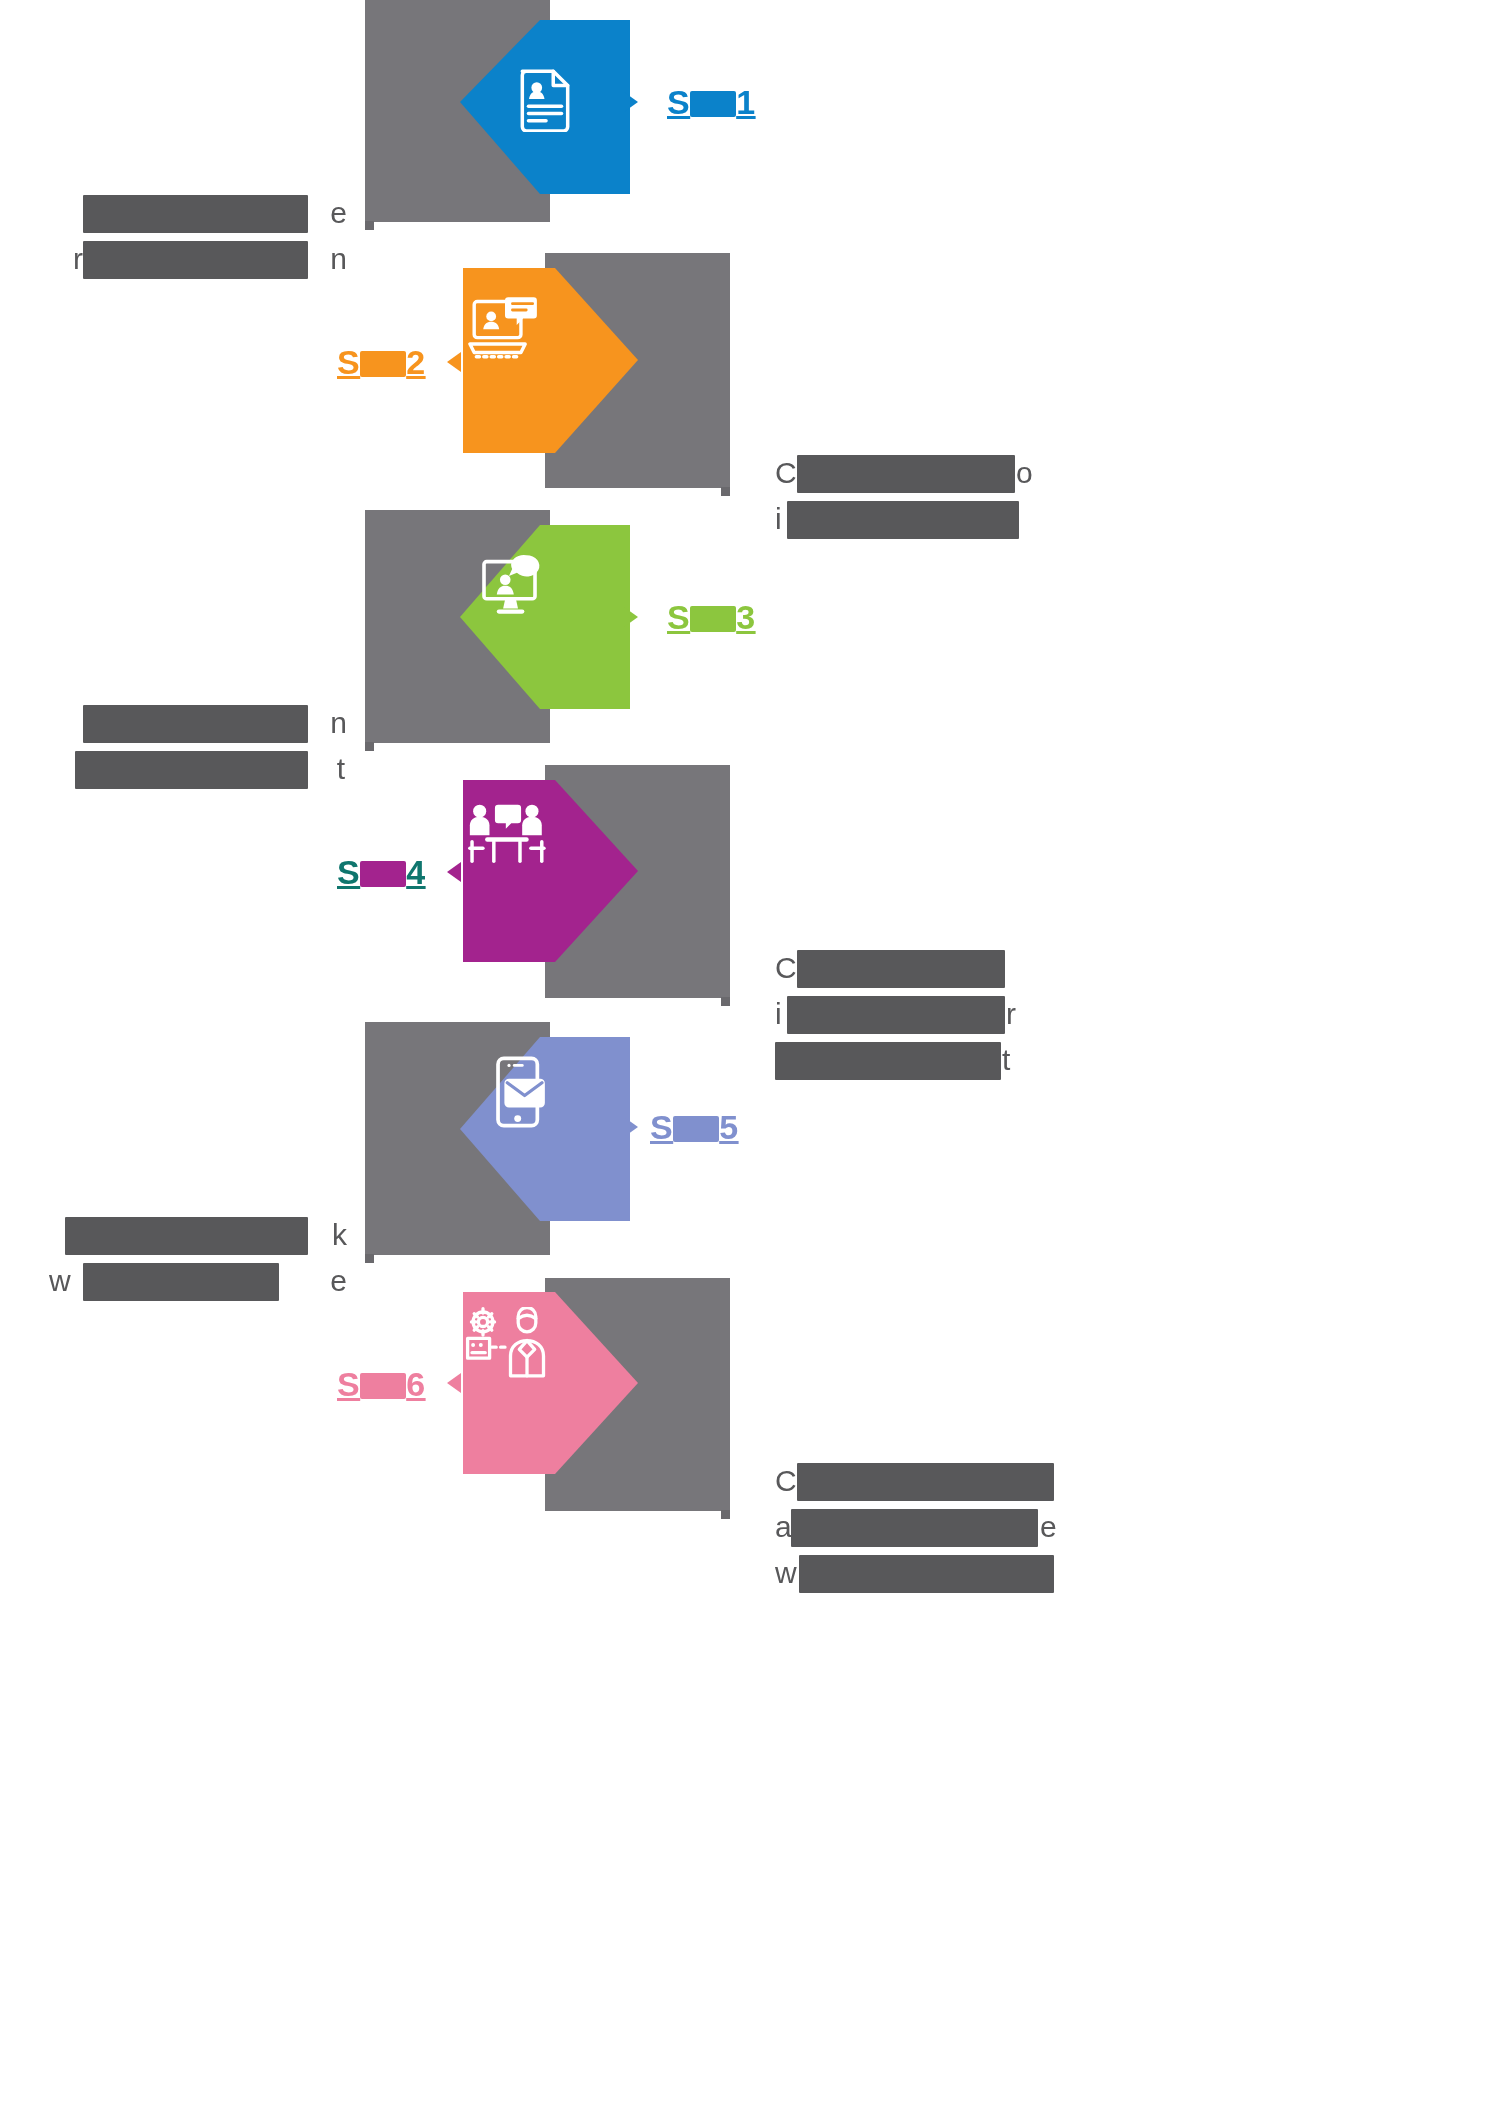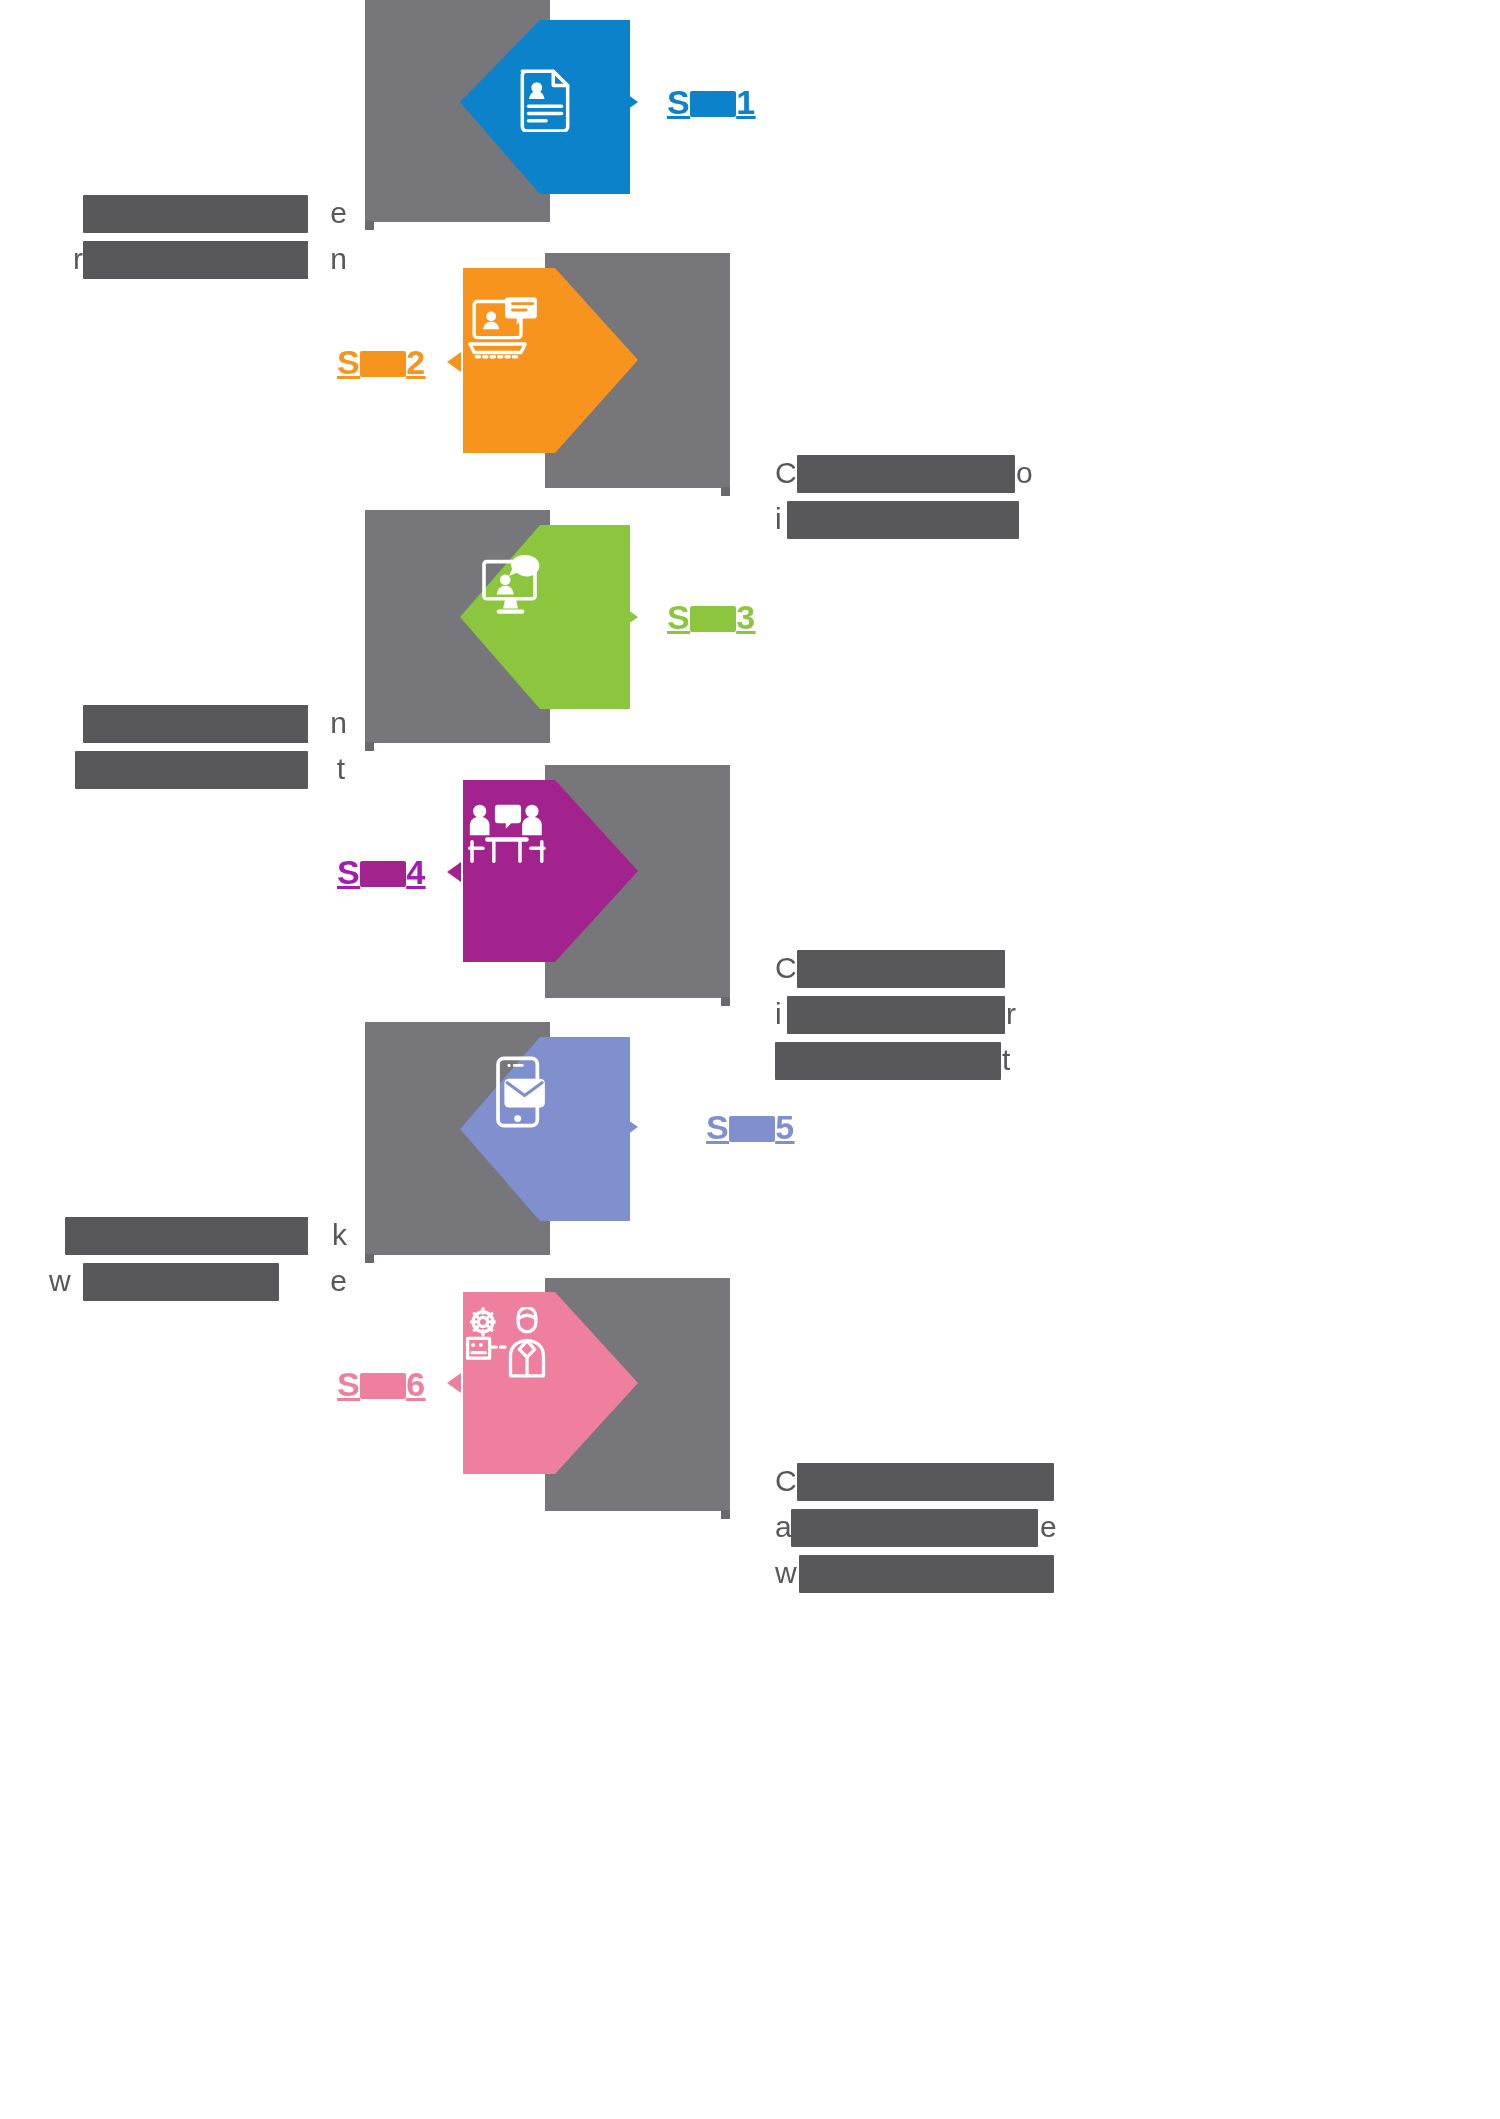--- a/index.html
+++ b/index.html
@@ -226,21 +226,21 @@
         <line x1="50" y1="40" x2="50" y2="58"></line>
         <path d="M6 40 v18"></path>
         <path d="M70 40 v18"></path>
         <path d="M4 46 h12"></path>
         <path d="M60 46 h12"></path>
       </svg>
     </div>
     <svg class="connector" style="left:447px;top:862px;width:14px;height:20px;" viewBox="0 0 14 20">
       <polygon points="14,0 0,10 14,20" fill="#a3238e"></polygon>
     </svg>
-    <div class="step-label" style="left:337px;top:855px;color:#a21caf;">
+    <div class="step-label" style="left:337px;top:855px;color:#0f766e;">
       <span>S</span><span class="redact" style="width:46px;background:#a3238e;"></span><span>4</span>
     </div>
     <div class="desc" style="left:775px;top:945px;width:250px;text-align:left;">
       <div class="line" style="height:46px;">
         <span class="edge" style="position:absolute;left:0;">C</span>
         <span class="bar" style="left:22px;width:208px;"></span>
       </div>
       <div class="line" style="height:46px;">
         <span class="edge" style="position:absolute;left:0;">i</span>
         <span class="bar" style="left:12px;width:218px;"></span>
@@ -266,21 +266,21 @@
         <line x1="24" y1="9" x2="31" y2="9" stroke-width="2.4"></line>
         <circle cx="19.5" cy="9" r="1.4" fill="#ffffff" stroke="none"></circle>
         <circle cx="27" cy="55" r="3" fill="#ffffff" stroke="none"></circle>
         <rect x="17" y="22" width="32" height="22" rx="2.5" fill="#ffffff" stroke="#ffffff" stroke-width="3"></rect>
         <path d="M18 24 l15 11 l15 -11" fill="none" stroke="#8090ce" stroke-width="2.8"></path>
       </svg>
     </div>
     <svg class="connector" style="left:624px;top:1117px;width:14px;height:20px;" viewBox="0 0 14 20">
       <polygon points="0,0 14,10 0,20" fill="#8090ce"></polygon>
     </svg>
-    <div class="step-label" style="left:706px;top:1110px;color:#8090ce;">
+    <div class="step-label" style="left:650px;top:1110px;color:#8090ce;">
       <span>S</span><span class="redact" style="width:46px;background:#8090ce;"></span><span>5</span>
     </div>
     <div class="desc" style="left:55px;top:1212px;width:280px;text-align:right;">
       <div class="line" style="height:46px;">
         <span class="bar" style="left:10px;width:243px;"></span>
         <span class="edge" style="position:absolute;right:-12px;">k</span>
       </div>
       <div class="line" style="height:46px;">
         <span class="edge" style="position:absolute;left:-6px;">w</span>
         <span class="bar" style="left:28px;width:196px;"></span>

